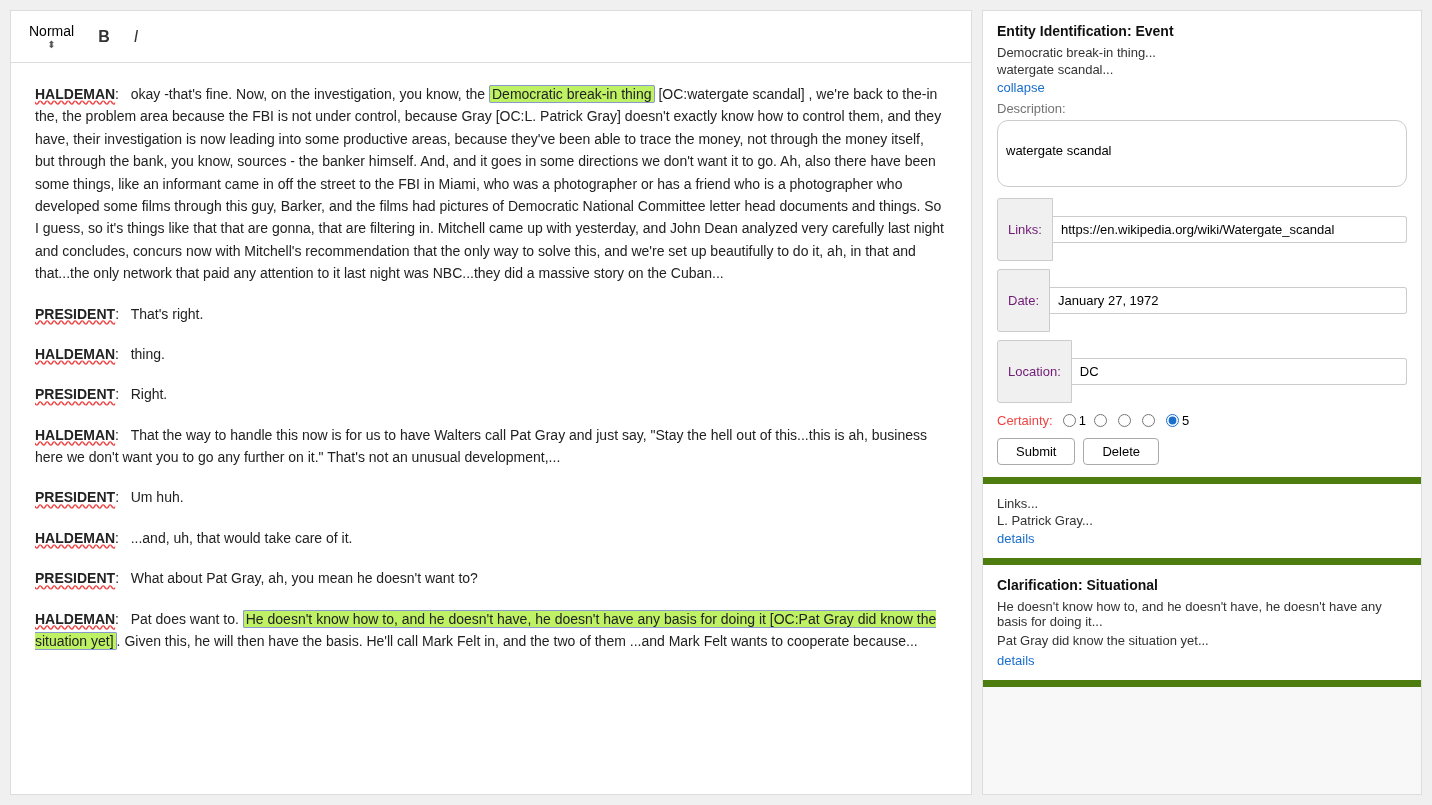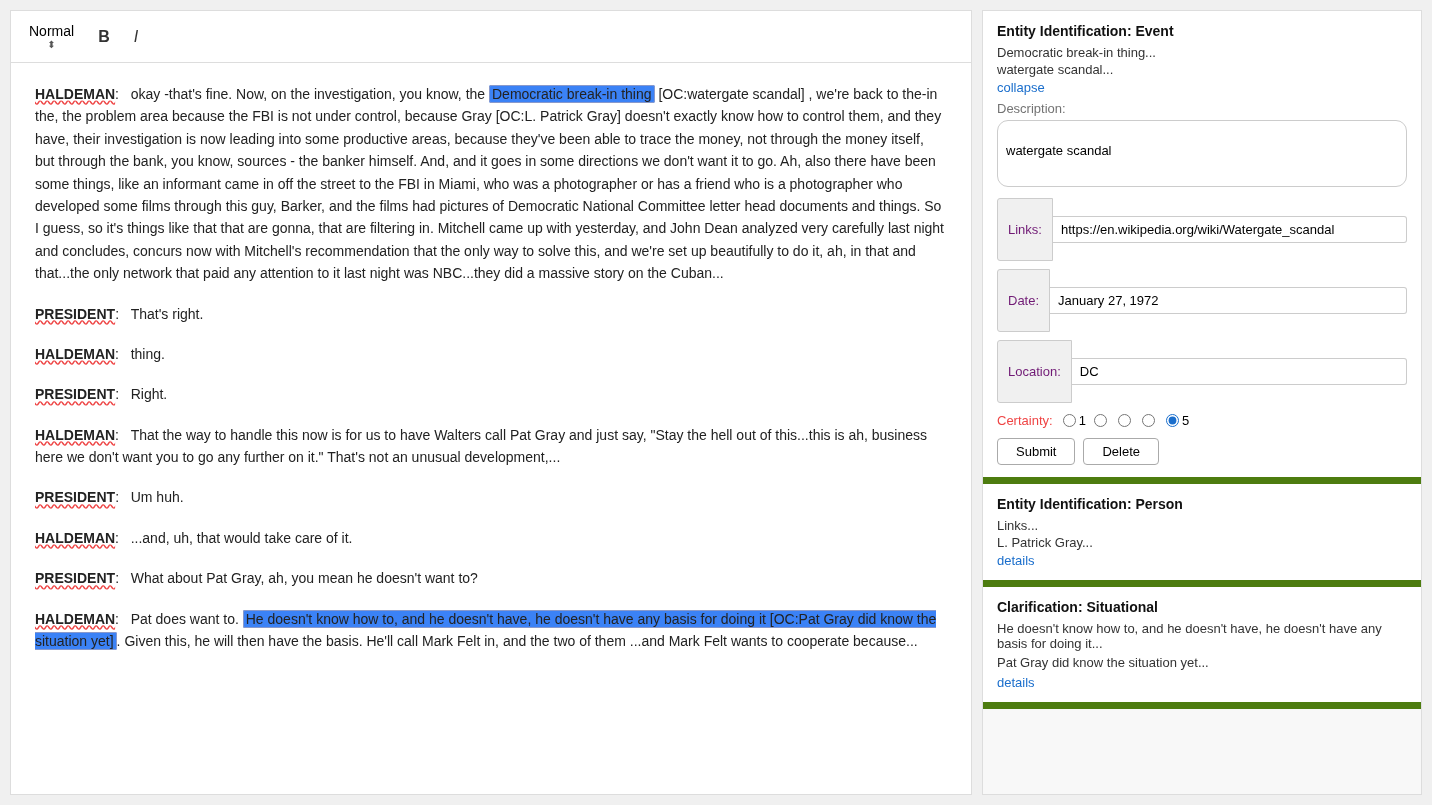--- a/index.html
+++ b/index.html
@@ -74,21 +74,21 @@
     .speaker-haldeman {
       font-weight: bold;
       text-decoration: underline wavy #e44;
     }
 
     .paragraph {
       margin-bottom: 18px;
     }
 
     .highlighted-phrase {
-      background-color: #3b82f6;
+      background-color: #bef264;
       border: 1px solid #8899cc;
       border-radius: 2px;
       padding: 0 2px;
     }
 
     
     .right-panel {
       width: 440px;
       background: #f8f8f8;
       margin: 10px;
@@ -346,21 +346,20 @@
     </div>
 
     
     <div class="btn-row">
       <button class="btn btn-submit">Submit</button>
       <button class="btn btn-delete">Delete</button>
     </div>
   </div>
 
   <div class="panel-section">
-    <div class="panel-section-title">Entity Identification: Person</div>
     <div class="entity-item">Links...</div>
     <div class="entity-item">L. Patrick Gray...</div>
     <a class="details-link">details</a>
   </div>
 
   <div class="panel-section">
     <div class="panel-section-title">Clarification: Situational</div>
     <div class="clarification-text">He doesn't know how to, and he doesn't have, he doesn't have any basis for doing it...</div>
     <div class="clarification-text">Pat Gray did know the situation yet...</div>
     <a class="details-link">details</a>

